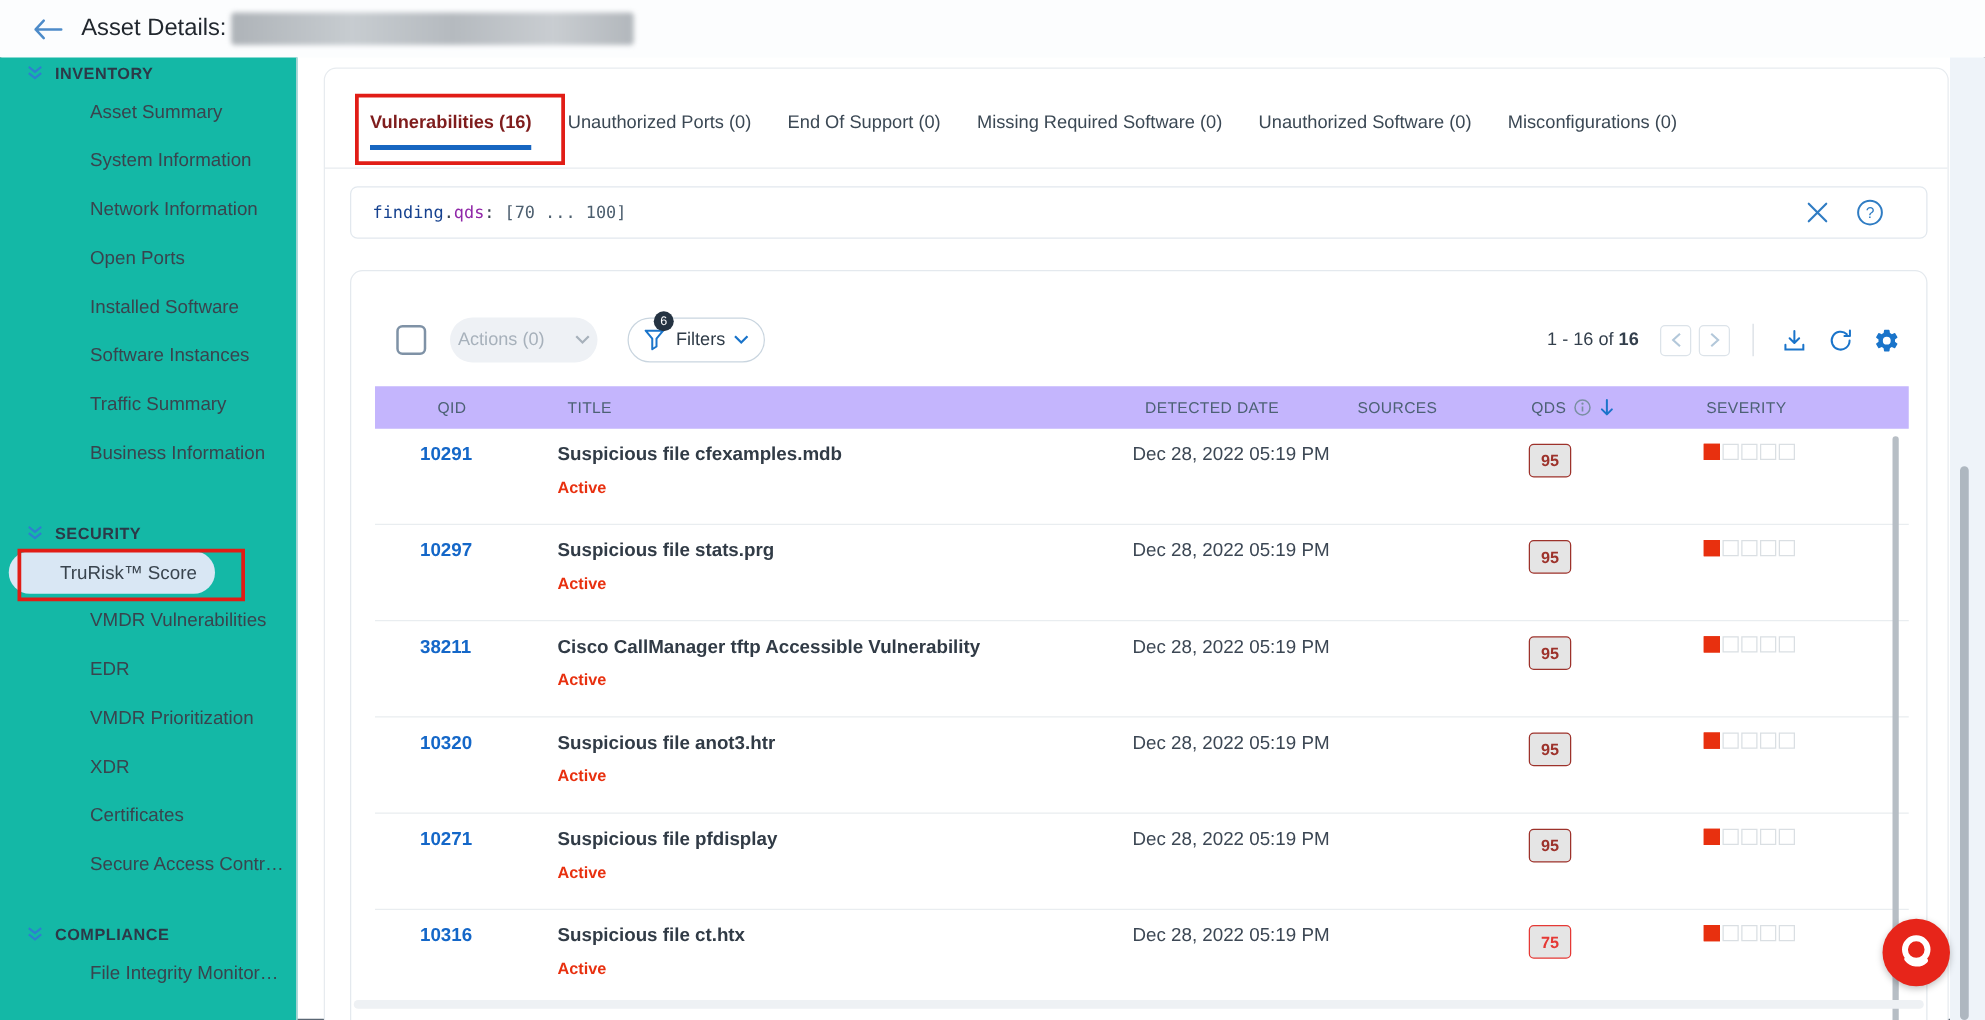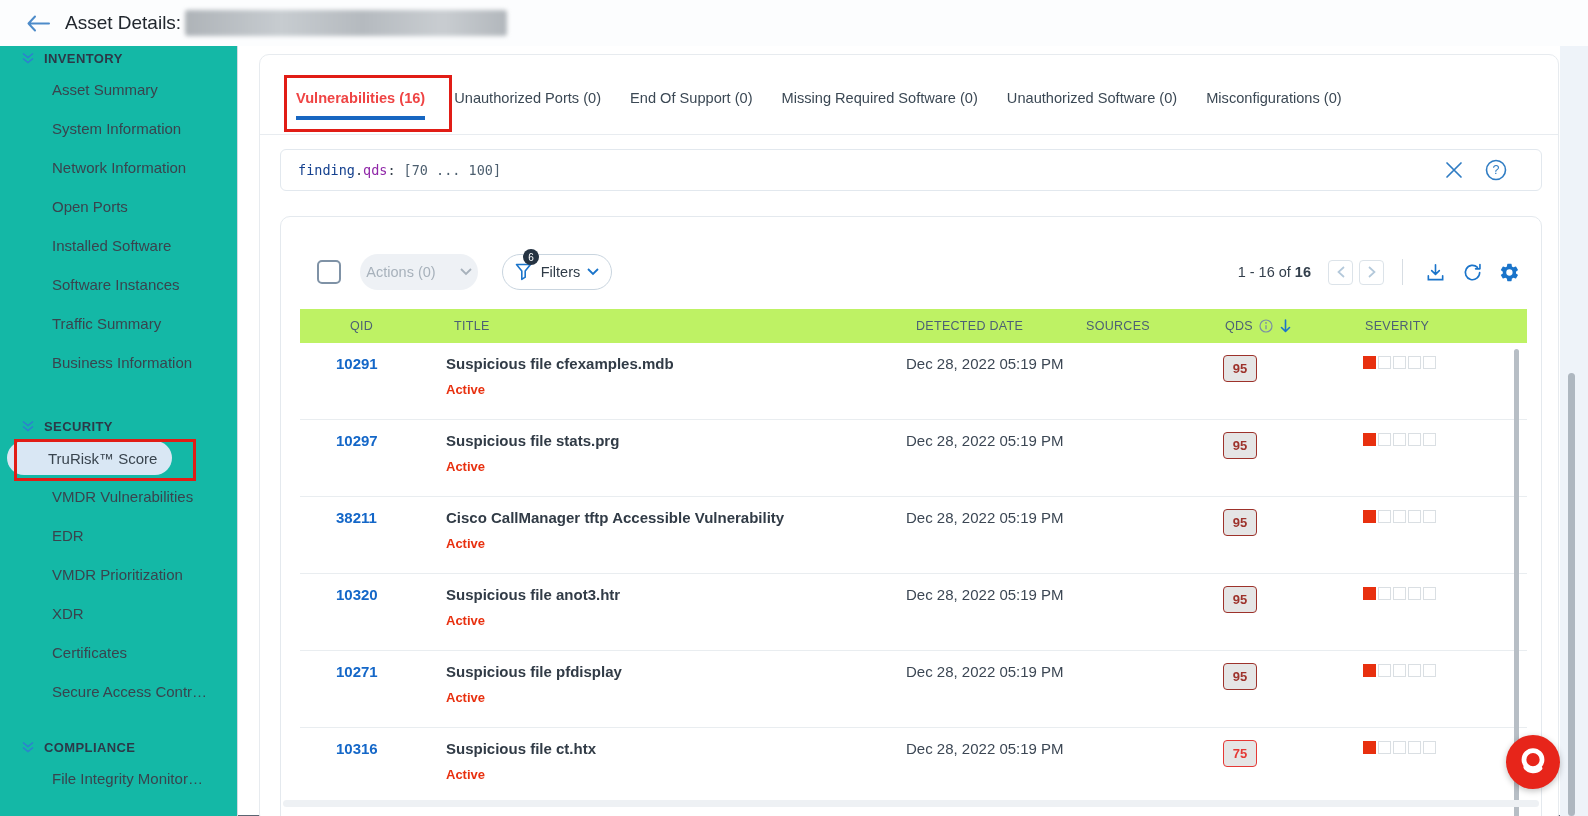--- a/index.html
+++ b/index.html
@@ -12,28 +12,28 @@
   .apptitle{margin-left:14px;font-size:19px;color:#21272e;}
   .redacted{position:absolute;left:185px;top:10px;width:322px;height:26px;border-radius:3px;
     background:linear-gradient(90deg,#aeb3b8,#c7ccd0 30%,#b5babf 55%,#c9cdd1 80%,#b2b7bc);filter:blur(2px);}
 
   
   .sidebar{position:absolute;left:0;top:46px;width:237px;height:770px;background:#14b8a6;border-right:1px solid #d3dae1;}
   .sec-head{height:24px;display:flex;align-items:center;gap:9px;padding-left:21px;}
   .sec-head.m1{margin-top:32px;}
   .sec-head.m2{margin-top:24px;}
   .sec-label{font-size:13px;font-weight:bold;color:#2c3948;letter-spacing:.4px;}
-  .side-item{height:39px;display:flex;align-items:center;padding-left:52px;font-size:15px;color:#39444e;cursor:pointer;white-space:nowrap;}
+  .side-item{height:39px;display:flex;align-items:center;padding-left:52px;font-size:15px;color:#39444e;cursor:pointer;white-space:nowrap;margin-left:20px;}
   .side-item.selected{background:#d9e7f4;border-radius:17px;width:124px;margin-left:7px;padding-left:41px;height:34px;margin-top:3px;margin-bottom:2px;}
 
   
   .card{position:absolute;left:259px;top:54px;width:1300px;height:770px;background:#fff;border:1px solid #e7ebef;border-radius:10px;box-sizing:border-box;}
   .tabs{height:73px;display:flex;align-items:center;gap:29px;padding:6px 0 0 36px;border-bottom:1px solid #e8ecf0;}
   .tab{position:relative;font-size:14.6px;color:#3b4854;cursor:pointer;white-space:nowrap;}
-  .tab.active{font-weight:bold;color:#ef4444;}
+  .tab.active{font-weight:bold;color:#7f1d1d;}
   .tab.active::after{content:"";position:absolute;left:0;right:0;bottom:-14px;height:3.5px;background:#1766c1;}
 
   
   .querybar{position:absolute;left:20px;top:94px;width:1262px;height:42px;border:1px solid #e2e8ee;border-radius:6px;
     box-sizing:border-box;display:flex;align-items:center;background:#fff;}
   .qtext{margin-left:17px;font-family:"DejaVu Sans Mono","Liberation Mono",monospace;font-size:13.5px;flex:1;}
   .tok-scope{color:#15418f;}
   .tok-dot,.tok-colon{color:#37424d;}
   .tok-field{color:#9027a8;}
   .tok-value{color:#4d5f6f;margin-left:8px;text-align:center;}
@@ -52,21 +52,21 @@
     font-size:10px;display:flex;align-items:center;justify-content:center;}
   .tright{margin-left:auto;display:flex;align-items:center;}
   .pagetext{font-size:14.5px;color:#333f4c;margin-right:17px;}
   .pagetext b{margin-left:4px;}
   .pgbtn{width:23px;height:23px;border:1px solid #dce3e9;border-radius:4px;display:flex;align-items:center;justify-content:center;margin-right:6px;background:#fff;cursor:default;}
   .vdivider{width:1px;height:26px;background:#d7dde3;margin:0 14px 0 12px;}
   .tico{margin:0 8px;cursor:pointer;display:flex;}
 
   
   .grid{display:grid;grid-template-columns:36px 110px 460px 175px 88px 168px 1fr;}
-  .thead{position:absolute;left:19px;top:92px;width:1227px;height:34px;background:#bef264;align-items:center;
+  .thead{position:absolute;left:19px;top:92px;width:1227px;height:34px;background:#c4b5fd;align-items:center;
     font-size:12.5px;font-weight:500;color:#4c6174;letter-spacing:.3px;}
   .h-qid{padding-left:14px;}
   .h-title{padding-left:8px;}
   .h-date{padding-left:10px;}
   .h-src{padding-left:5px;}
   .h-qds{padding-left:56px;display:flex;align-items:center;gap:6px;}
   .h-sev{padding-left:28px;}
   .tbody{position:absolute;left:19px;top:126px;width:1227px;}
   .trow{height:77px;border-bottom:1px solid #e9edf0;box-sizing:border-box;}
   .trow>div{padding-top:12px;box-sizing:border-box;}

